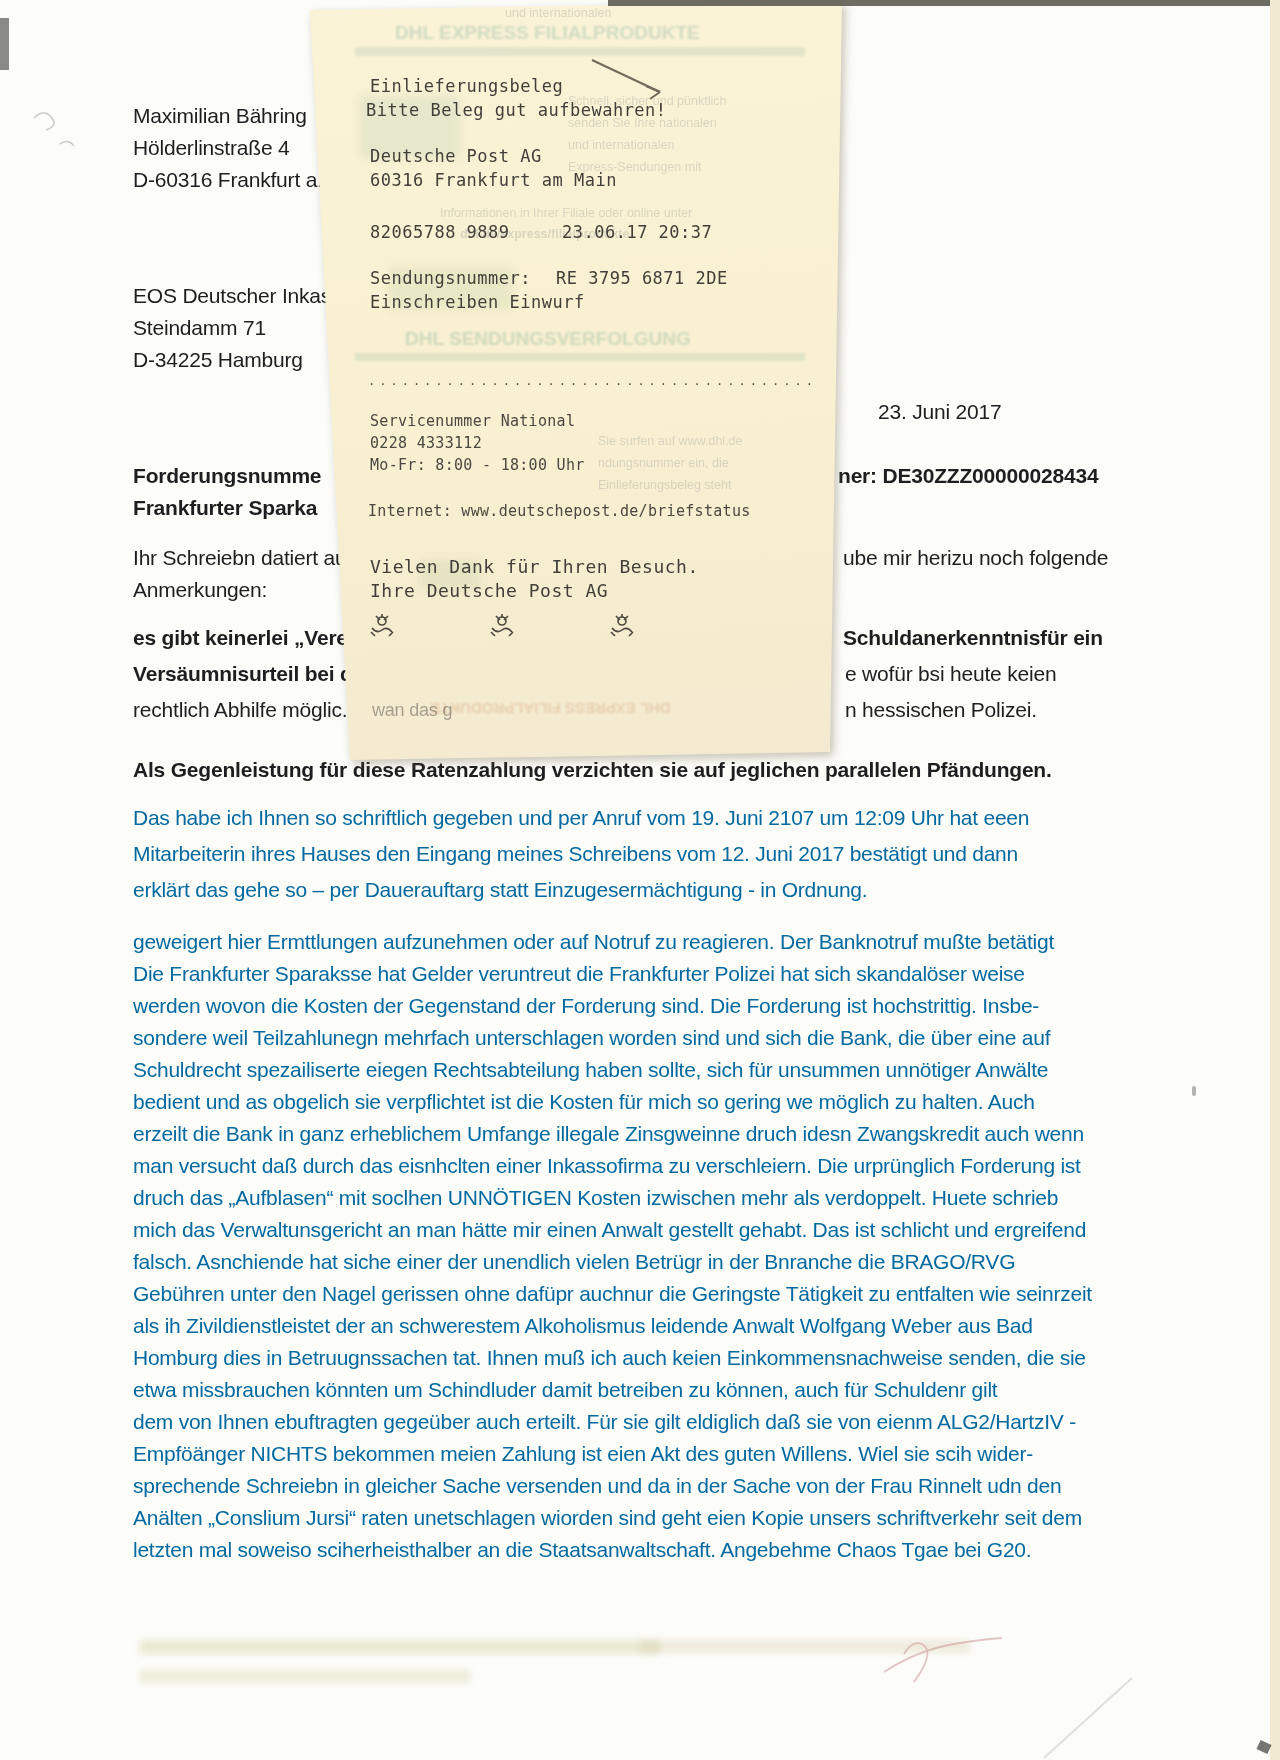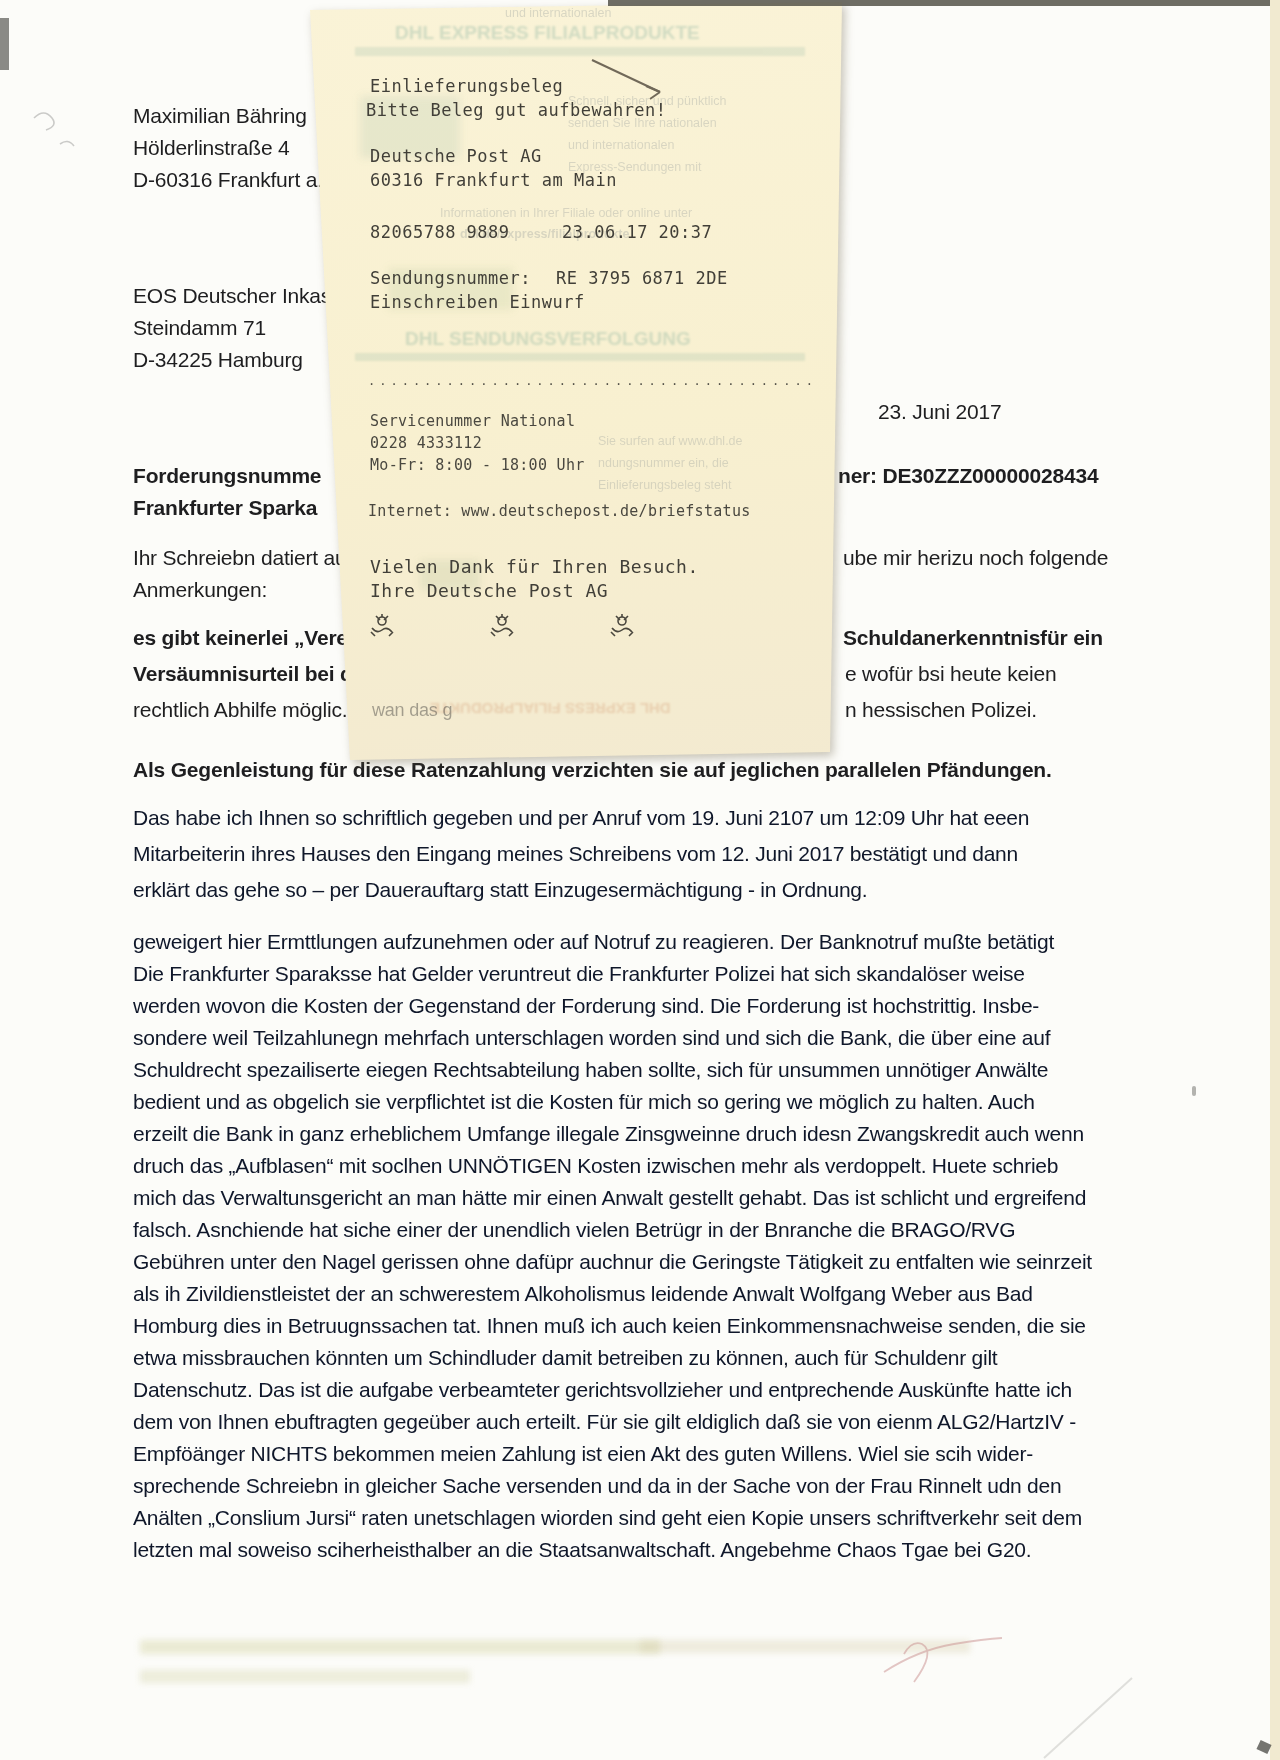--- a/index.html
+++ b/index.html
@@ -8,21 +8,21 @@
   
   .l{position:absolute;left:133px;font-size:21px;color:#1e1e20;letter-spacing:-0.2px;
      white-space:nowrap;z-index:1;}
   .r{position:absolute;font-size:21px;color:#1e1e20;letter-spacing:-0.2px;white-space:nowrap;z-index:1;}
   .b{font-weight:700;}
   .gray{color:#8d8d8b;}
   .block{position:absolute;left:133px;z-index:1;font-size:21px;color:#1e1e20;
          letter-spacing:-0.2px;white-space:nowrap;}
   .block > div{height:32px;line-height:32px;}
   .block.addr > div{height:32px;line-height:32px;}
-  .para{position:absolute;left:133px;width:1080px;font-size:21px;color:#0f172a;
+  .para{position:absolute;left:133px;width:1080px;font-size:21px;color:#0369a1;
         letter-spacing:-0.25px;white-space:nowrap;z-index:1;}
   .para.p1 > div{height:36px;line-height:36px;}
   .para.p2 > div{height:32px;line-height:32px;}
   
   .receipt{position:absolute;left:300px;top:0;width:548px;height:766px;z-index:5;
            filter:drop-shadow(3px 4px 5px rgba(110,100,70,.38));}
   .rpaper{position:relative;width:100%;height:100%;
           clip-path:polygon(10px 10px,542px 2px,530px 752px,50px 760px);
           background:linear-gradient(176deg,#faf3d7 0%,#f8f0d0 55%,#f3ead0 100%);}
   .rt{position:absolute;font-family:"DejaVu Sans Mono",monospace;color:#413f38;
@@ -89,28 +89,28 @@
     </div>
 
   <div class="para p2" style="top:926px;">
       <div>geweigert hier Ermttlungen aufzunehmen oder auf Notruf zu reagieren. Der Banknotruf mußte betätigt</div>
       <div>Die Frankfurter Sparaksse hat Gelder veruntreut die Frankfurter Polizei hat sich skandalöser weise</div>
       <div>werden wovon die Kosten der Gegenstand der Forderung sind. Die Forderung ist hochstrittig. Insbe-</div>
       <div>sondere weil Teilzahlunegn mehrfach unterschlagen worden sind und sich die Bank, die über eine auf</div>
       <div>Schuldrecht spezailiserte eiegen Rechtsabteilung haben sollte, sich für unsummen unnötiger Anwälte</div>
       <div>bedient und as obgelich sie verpflichtet ist die Kosten für mich so gering we möglich zu halten. Auch</div>
       <div>erzeilt die Bank in ganz erheblichem Umfange illegale Zinsgweinne druch idesn Zwangskredit auch wenn</div>
+      <div>man versucht daß durch das eisnhclten einer Inkassofirma zu verschleiern. Die urprünglich Forderung ist</div>
       <div>druch das „Aufblasen“ mit soclhen UNNÖTIGEN Kosten izwischen mehr als verdoppelt. Huete schrieb</div>
       <div>mich das Verwaltunsgericht an man hätte mir einen Anwalt gestellt gehabt. Das ist schlicht und ergreifend</div>
       <div>falsch. Asnchiende hat siche einer der unendlich vielen Betrügr in der Bnranche die BRAGO/RVG</div>
       <div>Gebühren unter den Nagel gerissen ohne dafüpr auchnur die Geringste Tätigkeit zu entfalten wie seinrzeit</div>
       <div>als ih Zivildienstleistet der an schwerestem Alkoholismus leidende Anwalt Wolfgang Weber aus Bad</div>
       <div>Homburg dies in Betruugnssachen tat. Ihnen muß ich auch keien Einkommensnachweise senden, die sie</div>
       <div>etwa missbrauchen könnten um Schindluder damit betreiben zu können, auch für Schuldenr gilt</div>
-      <div>Datenschutz. Das ist die aufgabe verbeamteter gerichtsvollzieher und entprechende Auskünfte hatte ich</div>
       <div>dem von Ihnen ebuftragten gegeüber auch erteilt. Für sie gilt eldiglich daß sie von eienm ALG2/HartzIV -</div>
       <div>Empföänger NICHTS bekommen meien Zahlung ist eien Akt des guten Willens. Wiel sie scih wider-</div>
       <div>sprechende Schreiebn in gleicher Sache versenden und da in der Sache von der Frau Rinnelt udn den</div>
       <div>Anälten „Conslium Jursi“ raten unetschlagen wiorden sind geht eien Kopie unsers schriftverkehr seit dem</div>
       <div>letzten mal soweiso sciherheisthalber an die Staatsanwaltschaft. Angebehme Chaos Tgae bei G20.</div>
     </div>
 
   <div class="smudge" style="left:140px;top:1640px;width:520px;height:14px;background:rgba(205,205,150,.38);"></div>
   <div class="smudge" style="left:140px;top:1670px;width:330px;height:13px;background:rgba(205,205,155,.32);"></div>
   <div class="smudge" style="left:640px;top:1640px;width:330px;height:13px;background:rgba(210,200,160,.30);"></div>

